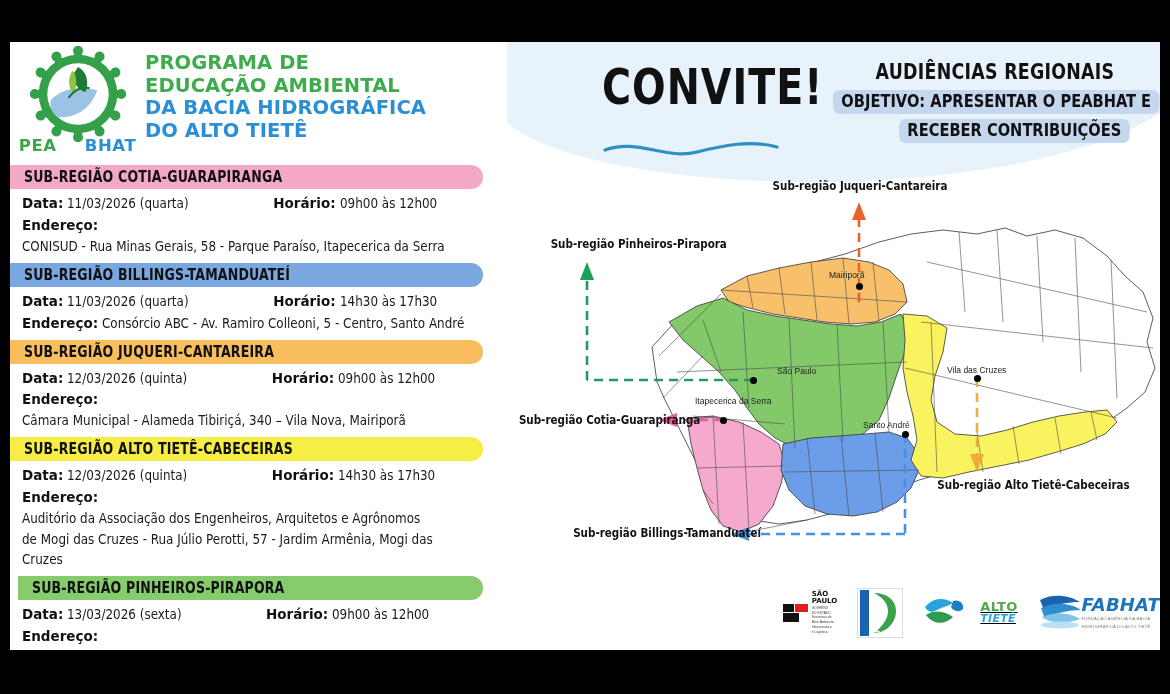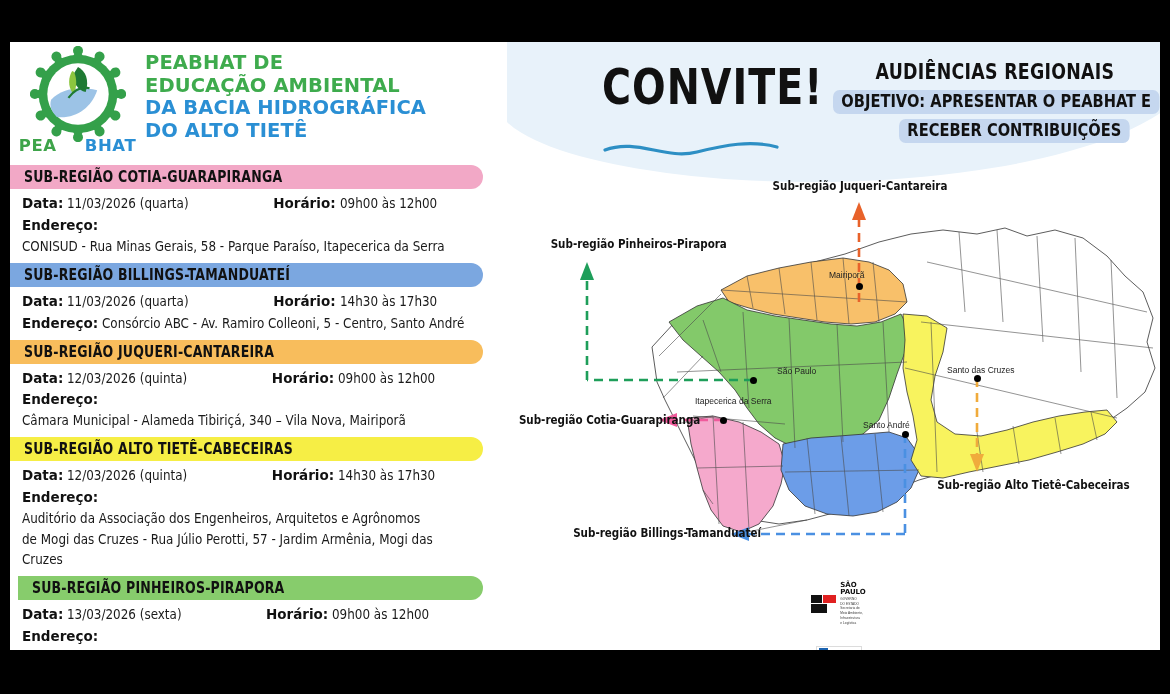--- a/index.html
+++ b/index.html
@@ -189,24 +189,23 @@
     background: #000;
     border-radius: 50%;
   }
 
   
   #logo-strip {
     position: absolute;
     left: 0; bottom: 6px;
     width: 653px; height: 62px;
     display: flex; align-items: center;
-    justify-content: flex-start;
+    justify-content: flex-end;
     gap: 20px;
     padding-left: 10px;
-    flex-direction: column;
   }
   .logo-box { position: relative; display: flex; align-items: center; }
 
   .sp-logo { display: flex; align-items: center; gap: 3px; }
   .sp-mark { width: 26px; height: 22px; position: relative; }
   .sp-text {
     font-family: "DejaVu Sans", sans-serif;
     font-weight: bold; font-size: 7px; line-height: 1.05;
     color: #111;
   }
@@ -318,21 +317,21 @@
             </g>
             <path d="M22,56 C34,44 50,42 70,46 C64,64 48,76 28,74 C22,68 20,62 22,56 Z" fill="#9cc3e6"></path>
             <path d="M50,22 C58,26 62,36 58,48 C50,46 44,38 46,28 Z" fill="#1f7a33"></path>
             <path d="M44,26 C40,32 39,42 45,50 C49,44 49,34 46,27 Z" fill="#8cc63f"></path>
             <path d="M40,54 C46,46 54,42 62,44" stroke="#1f7a33" stroke-width="2.2" fill="none"></path>
           </svg>
         </div>
         <div id="logo-title"><span class="pea">PEA</span><span class="bhat">BHAT</span></div>
       </div>
       <div id="brand-lines">
-        <div class="brand-line g">PEABHAT DE</div>
+        <div class="brand-line g">PROGRAMA DE</div>
         <div class="brand-line g">EDUCAÇÃO AMBIENTAL</div>
         <div class="brand-line b">DA BACIA HIDROGRÁFICA</div>
         <div class="brand-line b">DO ALTO TIETÊ</div>
       </div>
     </div>
 
     <div class="section-bar" style="background:#f2a8c6">
       <span class="bar-label">SUB-REGIÃO COTIA-GUARAPIRANGA</span>
     </div>
     <div class="section-body">
@@ -525,21 +524,21 @@
       <div class="map-label" style="left:422px; top:305px;">Sub-região Alto Tietê-Cabeceiras</div>
       <div class="map-label" style="left:58px; top:353px;">Sub-região Billings-Tamanduateí</div>
 
       
       <div class="city-label" style="left:322px; top:98px;">Mairiporã</div>
       <div class="city-dot" style="left:349px; top:111px;"></div>
 
       <div class="city-label" style="left:270px; top:194px;">São Paulo</div>
       <div class="city-dot" style="left:243px; top:205px;"></div>
 
-      <div class="city-label" style="left:440px; top:193px;">Santo das Cruzes</div>
+      <div class="city-label" style="left:440px; top:193px;">Vila das Cruzes</div>
       <div class="city-dot" style="left:467px; top:203px;"></div>
 
       <div class="city-label" style="left:188px; top:224px;">Itapecerica da Serra</div>
       <div class="city-dot" style="left:213px; top:245px;"></div>
 
       <div class="city-label" style="left:356px; top:248px;">Santo André</div>
       <div class="city-dot" style="left:395px; top:259px;"></div>
     </div>
 
     <div id="logo-strip">

